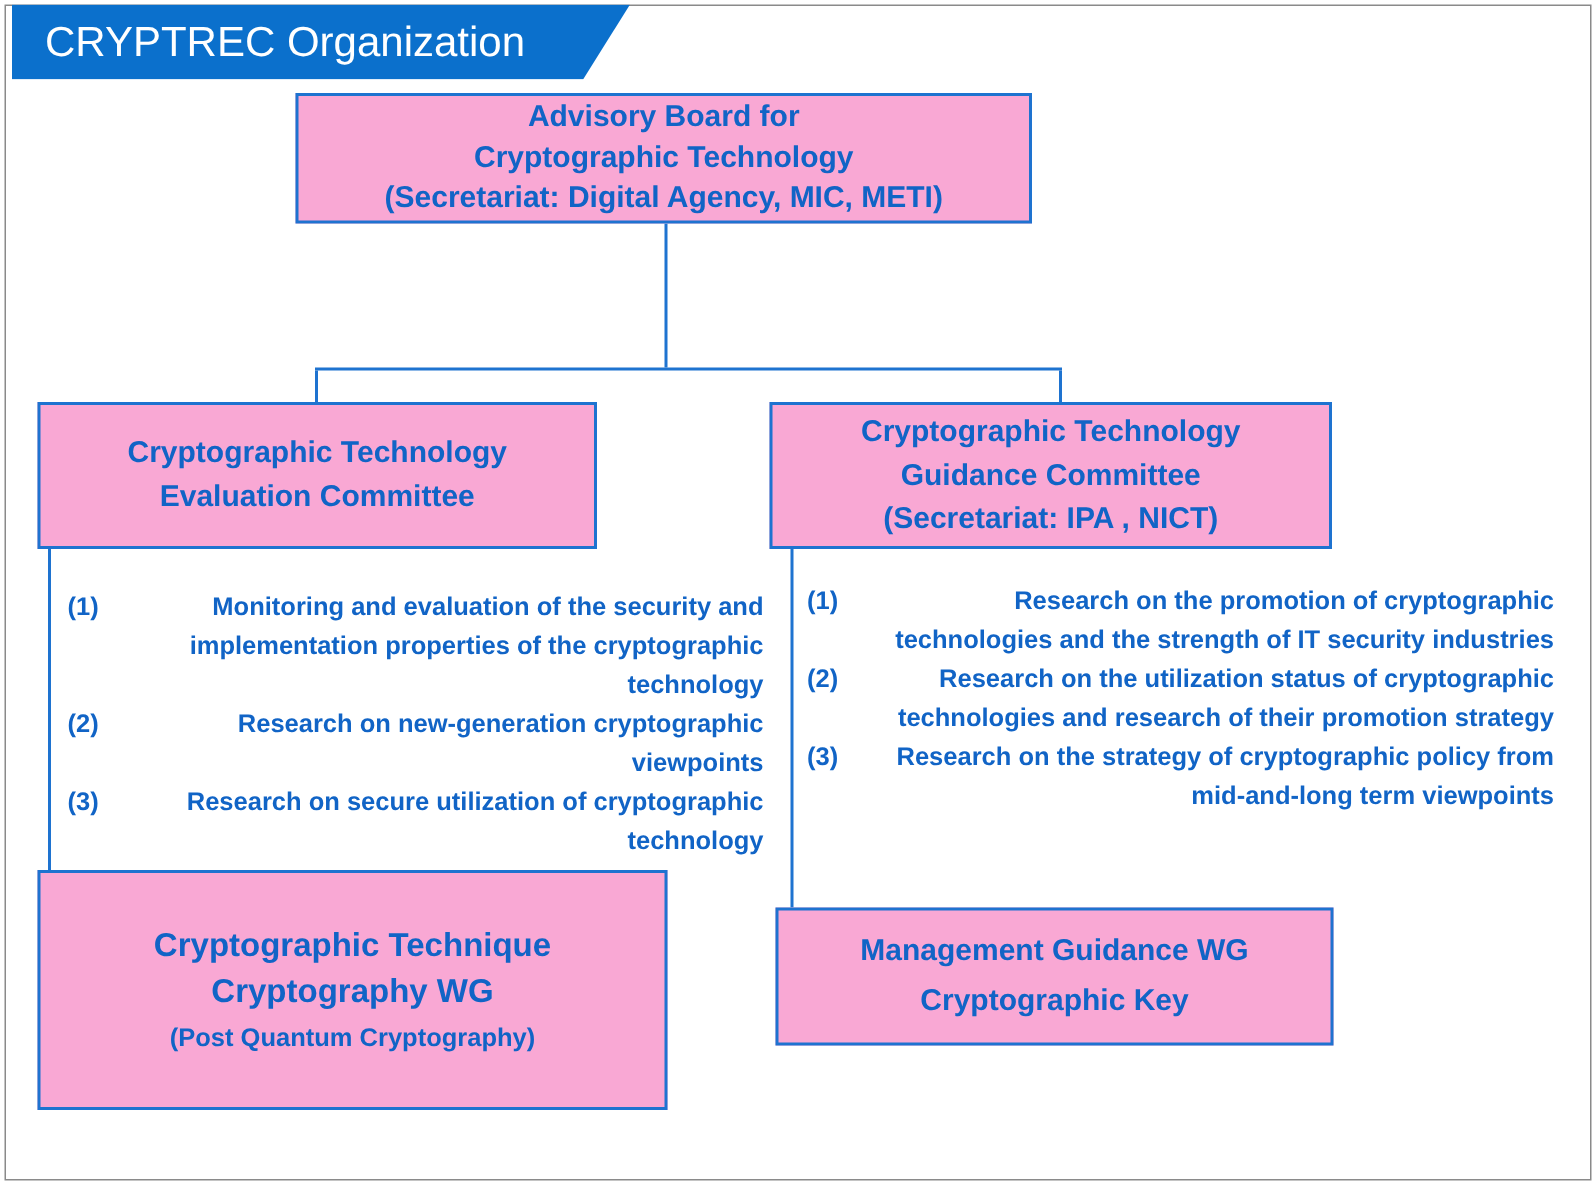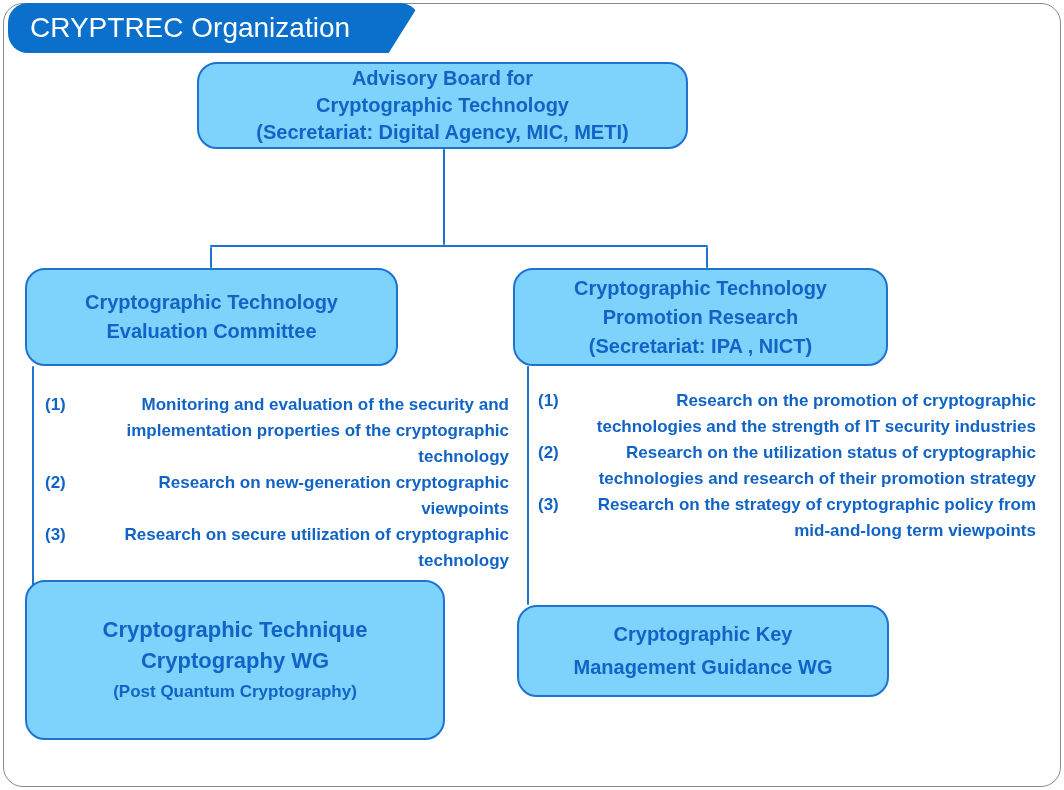--- a/index.html
+++ b/index.html
@@ -3,21 +3,21 @@
 <meta charset="utf-8">
 <style>
   :root{
     --banner-bg:#0b70cc;
     --banner-text:#ffffff;
     --box-border:#1e73d0;
     --text:#1164c6;
     --connector:#1e73d0;
     --page-border:#8a8a8a;
   }
-  *{margin:0;padding:0;box-sizing:border-box;border-radius:20px;}
+  *{margin:0;padding:0;box-sizing:border-box;}
   html,body{background:#fff;}
   body{font-family:"Liberation Sans",sans-serif;}
   .page{
     position:relative;
     width:1064px;height:790px;
     background:#ffffff;
     overflow:hidden;
   }
   .frame{
     position:absolute;left:3px;top:3px;right:3px;bottom:3px;
@@ -30,21 +30,21 @@
     background:var(--banner-bg);
     clip-path:polygon(0 0,100% 0,92.4% 100%,0 100%);
     color:var(--banner-text);
     font-size:28px;line-height:50px;
     padding-left:22px;
     white-space:nowrap;
   }
   .box{
     position:absolute;
     border:2px solid var(--box-border);
-    background:#7dd3fc;
+    background:#f9a8d4;
     color:var(--text);
     font-weight:bold;
     display:flex;flex-direction:column;
     justify-content:center;
     text-align:center;
   }
   .advisory{
     left:197px;top:62px;width:491px;height:87px;
     font-size:20px;line-height:27px;
   }
@@ -108,21 +108,21 @@
     <span>(Secretariat: Digital Agency, MIC, METI)</span>
   </div>
 
   <div class="box committee eval">
     <span>Cryptographic Technology</span>
     <span>Evaluation Committee</span>
   </div>
 
   <div class="box committee promo">
     <span>Cryptographic Technology</span>
-    <span>Promotion Research</span>
+    <span>Guidance Committee</span>
     <span>(Secretariat: IPA , NICT)</span>
   </div>
 
   <div class="duty-list eval-list">
     <div class="duty">
       <span class="num">(1)</span>
       <span class="txt">Monitoring and evaluation of the security and implementation properties of the cryptographic technology</span>
     </div>
     <div class="duty">
       <span class="num">(2)</span>
@@ -149,17 +149,17 @@
     </div>
   </div>
 
   <div class="box wg eval-wg">
     <span>Cryptographic Technique</span>
     <span>Cryptography WG</span>
     <span class="ln2">(Post Quantum Cryptography)</span>
   </div>
 
   <div class="box wg promo-wg">
+    <span>Management Guidance WG</span>
     <span>Cryptographic Key</span>
-    <span>Management Guidance WG</span>
   </div>
 
 </div>
 
 </body></html>

